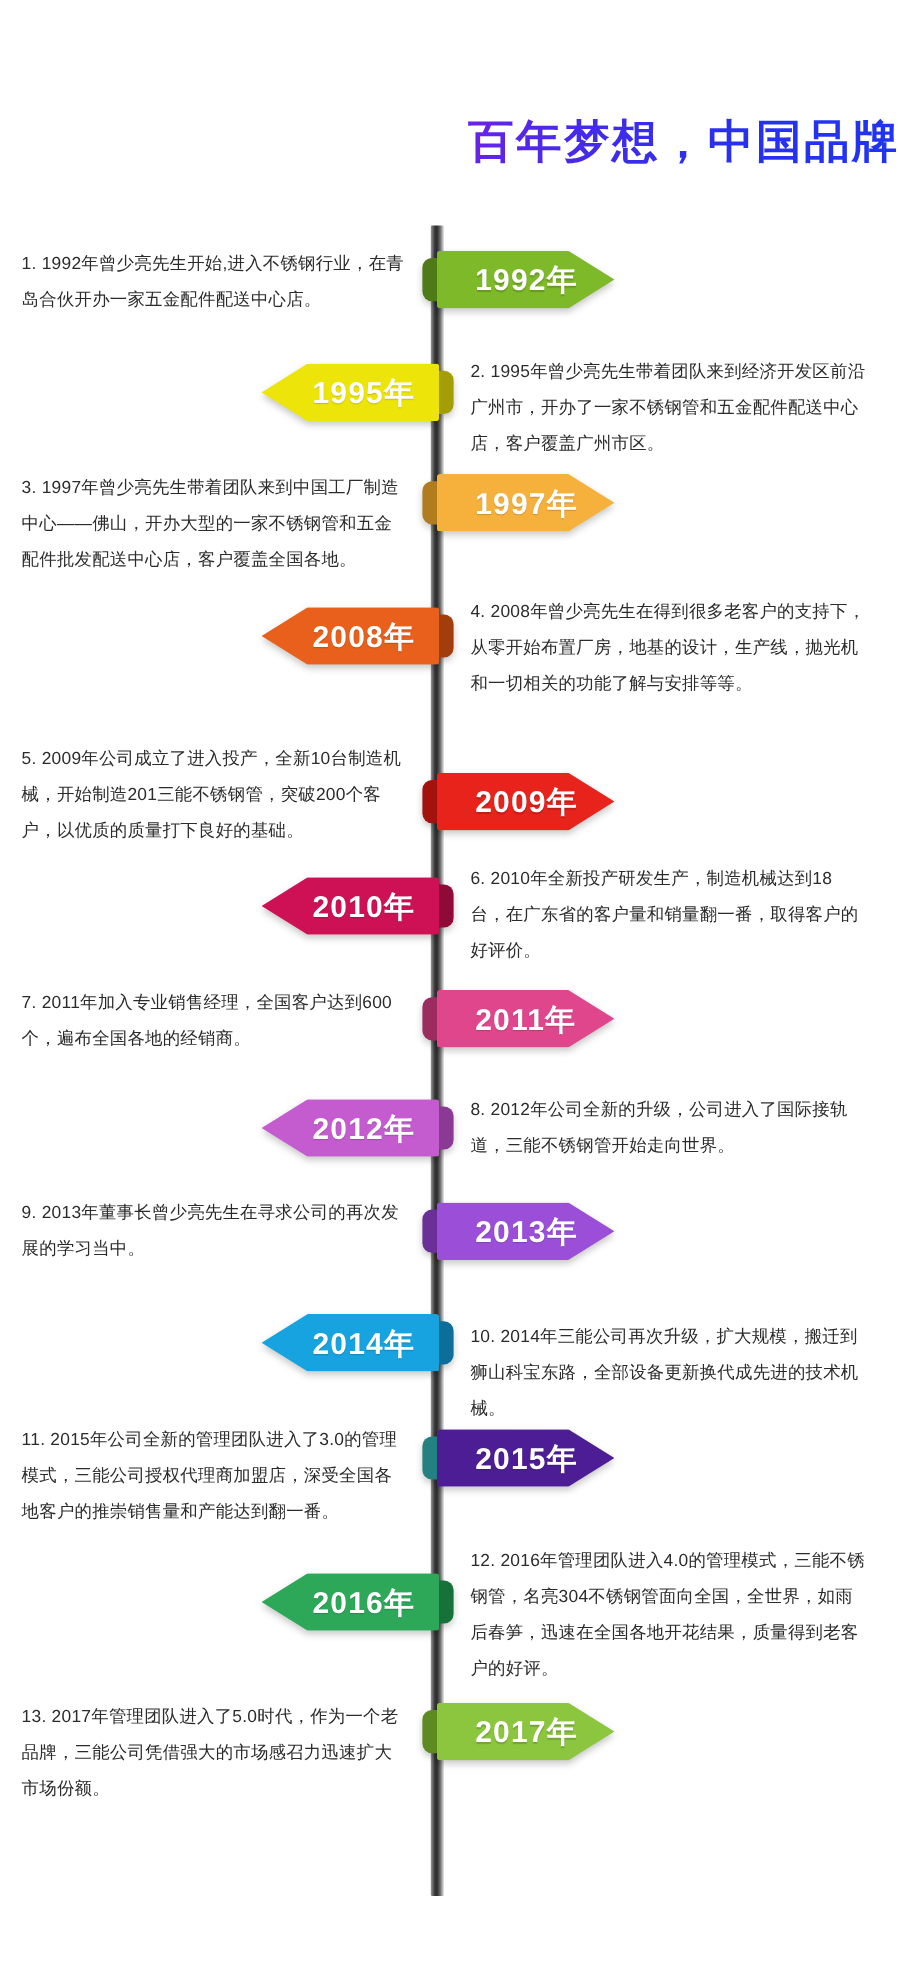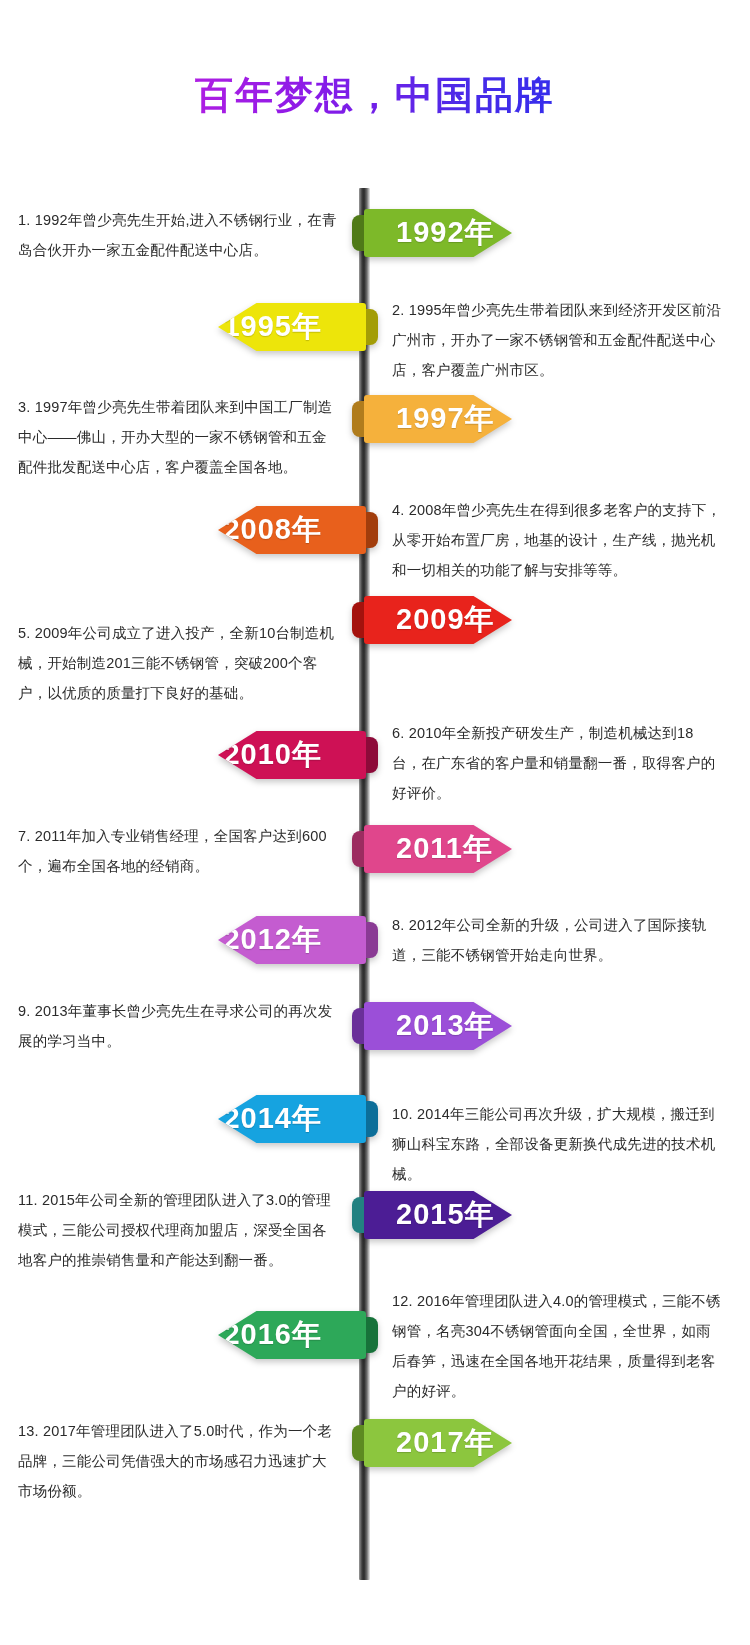--- a/index.html
+++ b/index.html
@@ -11,21 +11,22 @@
     width: 750px;
     height: 1645px;
     position: relative;
     font-family: "Liberation Sans", "DejaVu Sans", sans-serif;
     overflow: hidden;
   }
 
   
   .header {
     padding-top: 72px;
-    text-align: center;
+    text-align: right;
+    margin-top: 24px;
   }
   .title {
     font-size: 38px;
     font-weight: bold;
     letter-spacing: 2px;
     margin: 0;
     background: linear-gradient(90deg, #b415e8 0%, #c020e0 18%, #8a1ae8 42%, #4a2ae8 62%, #2a2fee 80%, #1f35f0 100%);
     -webkit-background-clip: text;
     background-clip: text;
     color: transparent;
@@ -81,21 +82,21 @@
   }
   .ribbon .flag {
     position: absolute;
     top: 0;
     height: 48px;
     display: flex;
     align-items: center;
   }
   .ribbon .year {
     color: #ffffff;
-    font-size: 29px;
+    font-size: 25px;
     font-weight: bold;
     letter-spacing: 1px;
     white-space: nowrap;
     text-shadow: 0 1px 1px rgba(0,0,0,0.18);
   }
 
   
   .ribbon.right { left: 352px; width: 160px; }
   .ribbon.right .flag {
     left: 12px;
@@ -118,21 +119,21 @@
   }
 
   
   .ribbon.left { left: 218px; width: 160px; }
   .ribbon.left .flag {
     left: 0;
     width: 148px;
     clip-path: polygon(26% 0, 100% 0, 100% 100%, 26% 100%, 0 50%);
     border-radius: 0 3px 3px 0;
     justify-content: flex-end;
-    padding-right: 44px;
+    padding-right: 20px;
     box-sizing: border-box;
   }
   .ribbon.left .fold {
     position: absolute;
     right: 0;
     top: 6px;
     width: 16px;
     height: 36px;
     border-radius: 0 8px 8px 0;
     z-index: -1;
@@ -189,21 +190,21 @@
       <div class="row" style="top: 0px;">
         <div class="ribbon left" style="top: 506px;">
           <div class="fold" style="background: rgb(162, 61, 12);"></div>
           <div class="flag" style="background: rgb(232, 96, 28);">
             <span class="year">2008年</span>
           </div>
         </div>
         <div class="desc right" style="top: 495px;">4. 2008年曾少亮先生在得到很多老客户的支持下，从零开始布置厂房，地基的设计，生产线，抛光机和一切相关的功能了解与安排等等。</div>
       </div>
       <div class="row" style="top: 0px;">
-        <div class="ribbon right" style="top: 596px;">
+        <div class="ribbon right" style="top: 644px;">
           <div class="fold" style="background: rgb(164, 18, 13);"></div>
           <div class="flag" style="background: rgb(232, 35, 28);">
             <span class="year">2009年</span>
           </div>
         </div>
         <div class="desc left" style="top: 618px;">5. 2009年公司成立了进入投产，全新10台制造机械，开始制造201三能不锈钢管，突破200个客户，以优质的质量打下良好的基础。</div>
       </div>
       <div class="row" style="top: 0px;">
         <div class="ribbon left" style="top: 731px;">
           <div class="fold" style="background: rgb(141, 10, 57);"></div>

